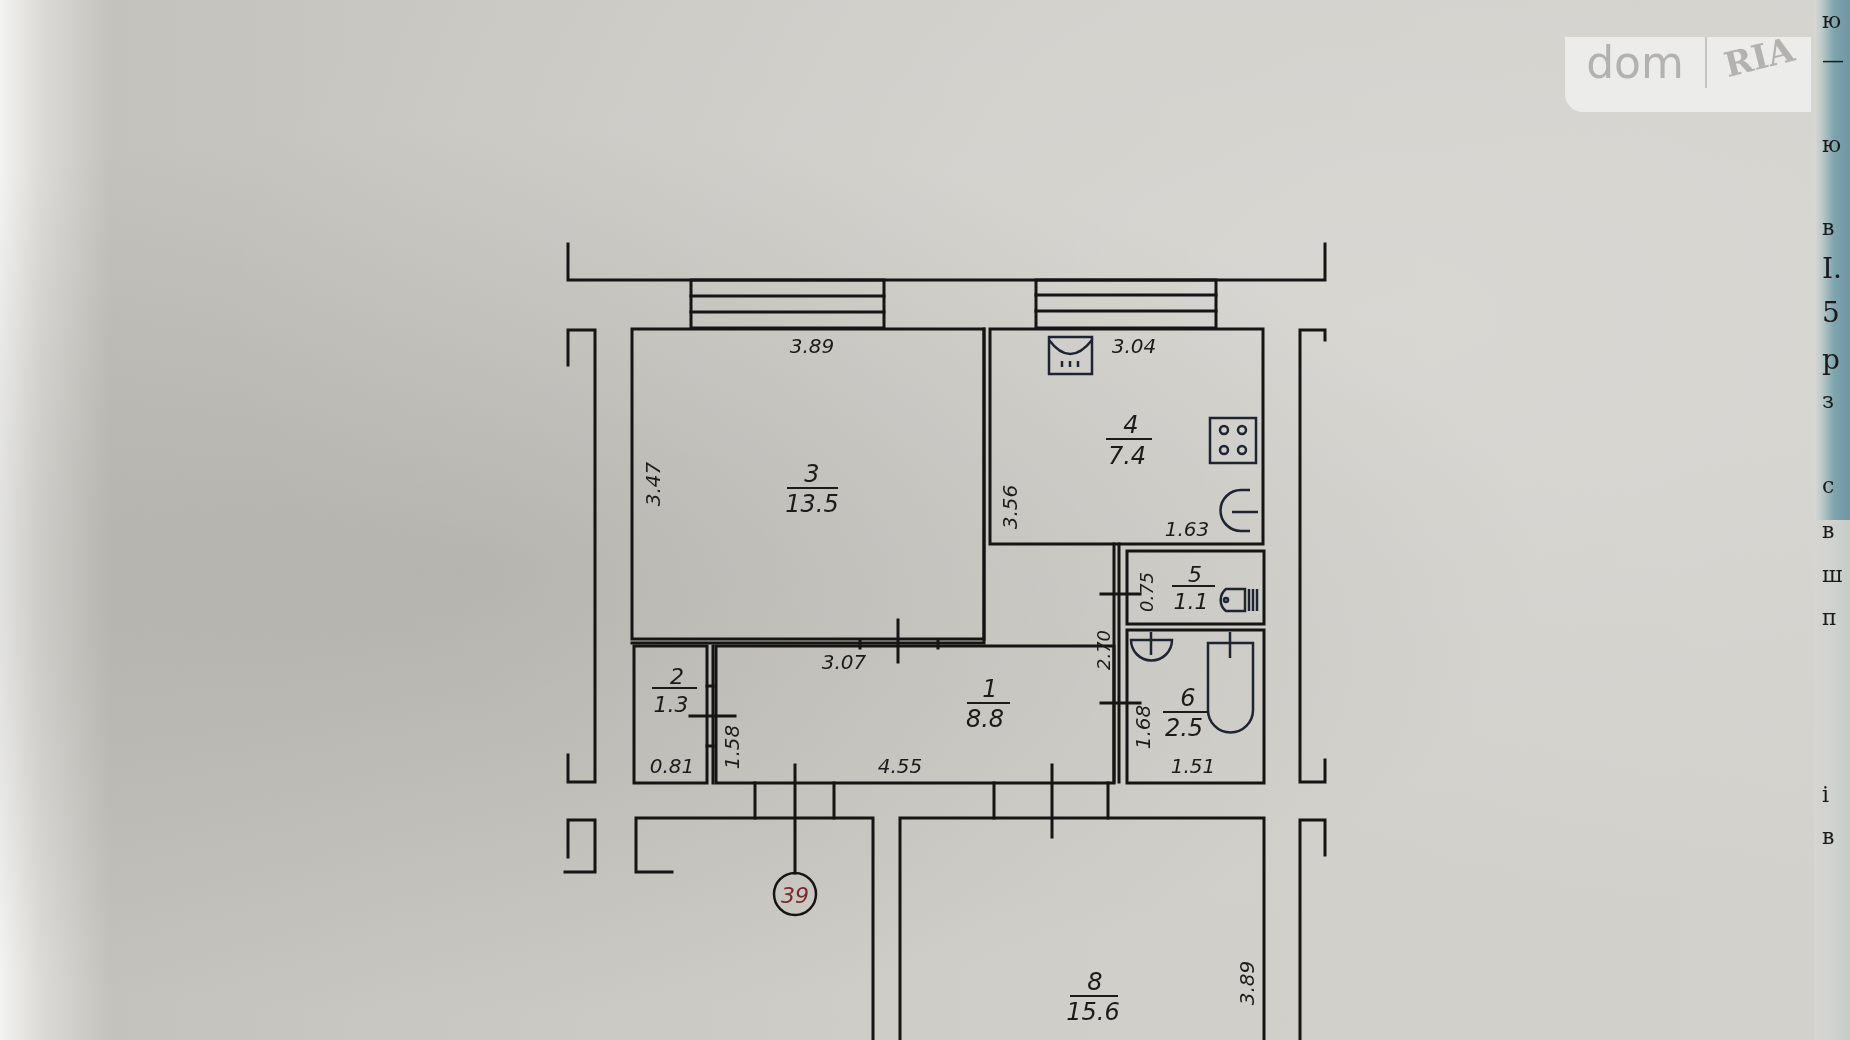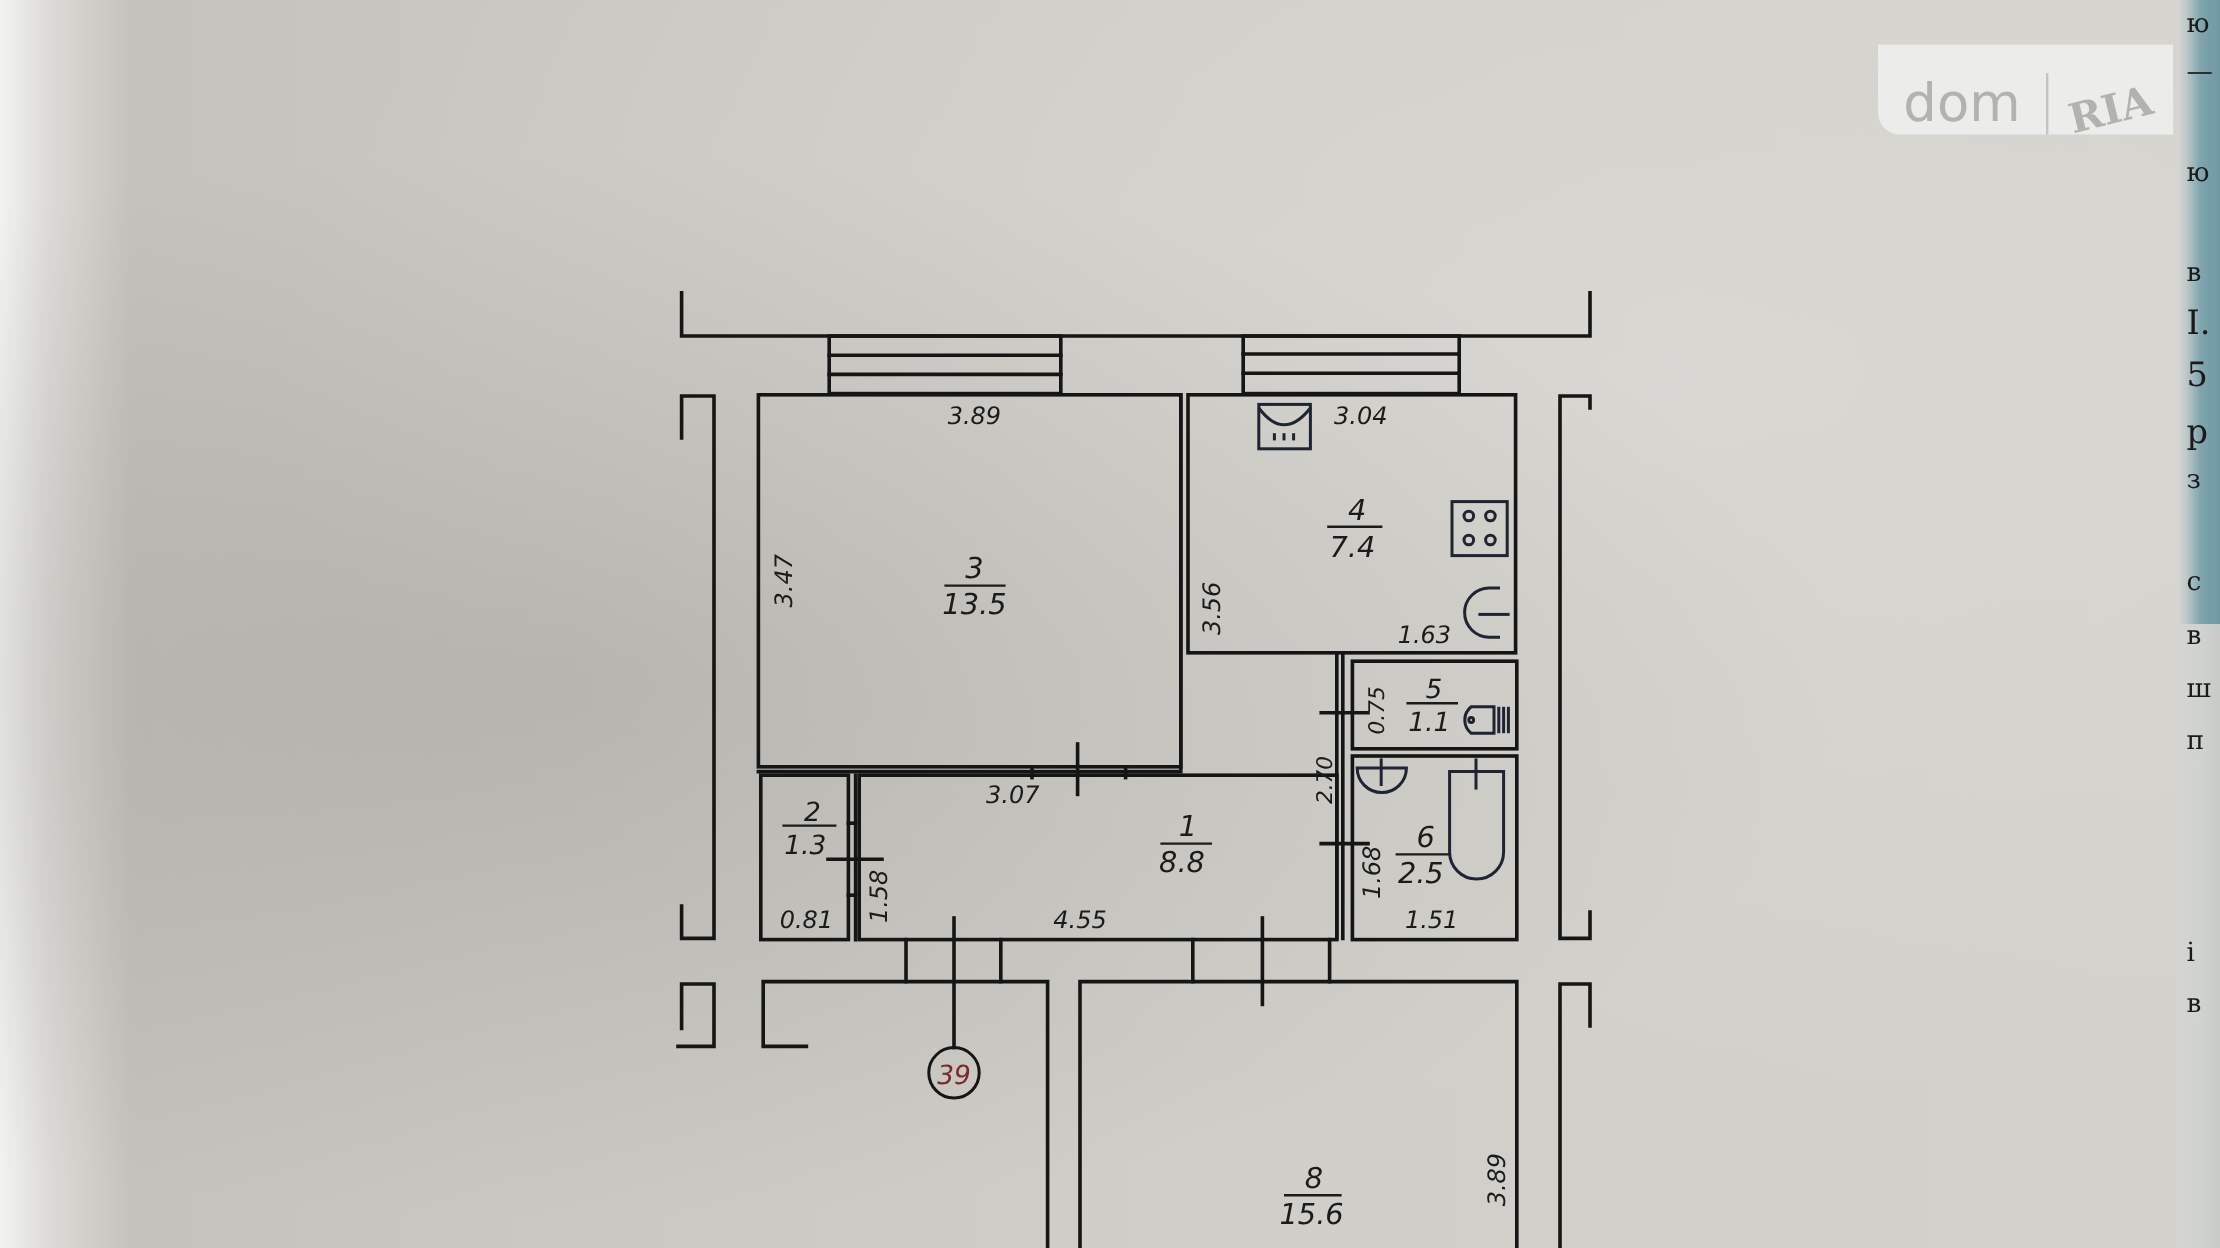--- a/index.html
+++ b/index.html
@@ -25,21 +25,21 @@
     }
     .edge-glyph {
       position: absolute; left: 8px; font-family: "DejaVu Serif", serif;
       font-size: 22px; color: #1a1a1a;
     }
     svg.plan { position: absolute; left: 0; top: 0; }
     .logo {
       position: absolute; left: 1565px; top: 37px; width: 246px; height: 75px;
       background: rgba(240,240,238,0.85);
       border-radius: 0 0 0 18px;
-      display: flex; align-items: flex-end;
+      display: flex; align-items: flex-start;
     }
     .logo .left {
       width: 140px; display: flex; align-items: center; justify-content: center;
       font-family: "DejaVu Sans", sans-serif; font-size: 44px; color: #b3b2ae;
       border-right: 2px solid #c4c3bf;
     }
     .logo .right {
       flex: 1; display: flex; align-items: center; justify-content: center;
       font-family: "DejaVu Serif", serif; font-weight: bold; font-size: 34px;
       color: #b3b2ae; transform: rotate(-14deg);

